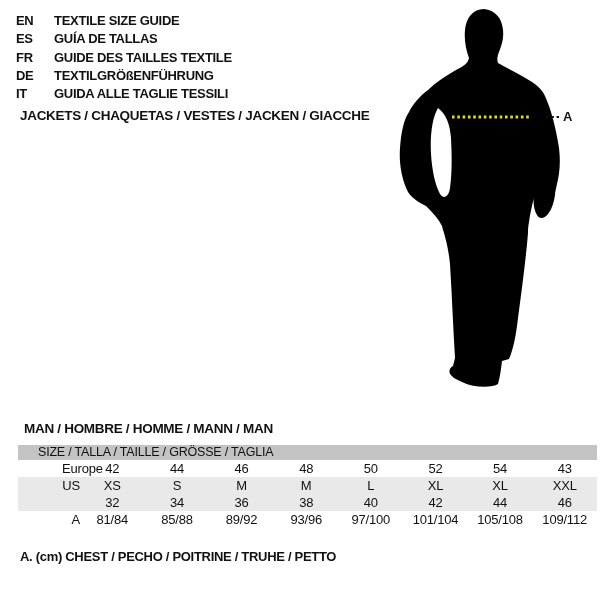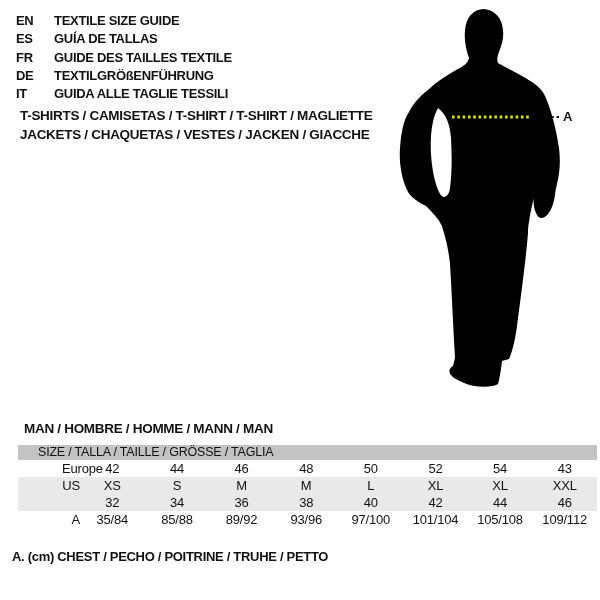--- a/index.html
+++ b/index.html
@@ -26,21 +26,21 @@
   .size-table{position:absolute;left:18px;top:445px;width:579px;font-size:13px;
     letter-spacing:-0.2px;}
   .size-table .thead{background:#c3c3c3;height:15px;line-height:15px;
     padding-left:20px;font-size:12.5px;white-space:nowrap;}
   .trow{display:grid;grid-template-columns:62px repeat(8,1fr);height:17px;
     line-height:17px;align-items:center;}
   .trow .rlabel{padding-left:4px;text-align:right;margin-left:40px;}
   .trow .cell{text-align:center;}
   .row-stripe{background:#e9e9e9;}
   
-  .footnote{position:absolute;left:12px;top:549px;font-size:13px;
+  .footnote{position:absolute;left:20px;top:549px;font-size:13px;
     font-weight:bold;letter-spacing:-0.3px;white-space:nowrap;}
 </style>
 </head>
 <body>
 
 <div id="canvas">
 
   <div class="lang-list">
     <div class="lang-row">
       <span>EN</span>
@@ -58,21 +58,20 @@
       <span>DE</span>
       <span>TEXTILGRÖßENFÜHRUNG</span>
     </div>
     <div class="lang-row">
       <span>IT</span>
       <span>GUIDA ALLE TAGLIE TESSILI</span>
     </div>
   </div>
 
   <div class="categories">
-    <div>T-SHIRTS / CAMISETAS / T-SHIRT / T-SHIRT / MAGLIETTE</div>
     <div>JACKETS / CHAQUETAS / VESTES / JACKEN / GIACCHE</div>
   </div>
 
   <div class="figure-wrap">
     <svg width="186" height="396" viewBox="0 0 186 396">
       <path fill-rule="evenodd" d="M 88,3
            C 99,4 106,12 107,24
            C 108,34 105,40 103,46
            C 101,51 101,54 102,57
            C 112,63 124,68 136,76
@@ -154,21 +153,21 @@
       <span class="cell">36</span>
       <span class="cell">38</span>
       <span class="cell">40</span>
       <span class="cell">42</span>
       <span class="cell">44</span>
       <span class="cell">46</span>
     </div>
 
     <div class="trow">
       <span class="rlabel">A</span>
-      <span class="cell">35/84</span>
+      <span class="cell">81/84</span>
       <span class="cell">85/88</span>
       <span class="cell">89/92</span>
       <span class="cell">93/96</span>
       <span class="cell">97/100</span>
       <span class="cell">101/104</span>
       <span class="cell">105/108</span>
       <span class="cell">109/112</span>
     </div>
   </div>
 

